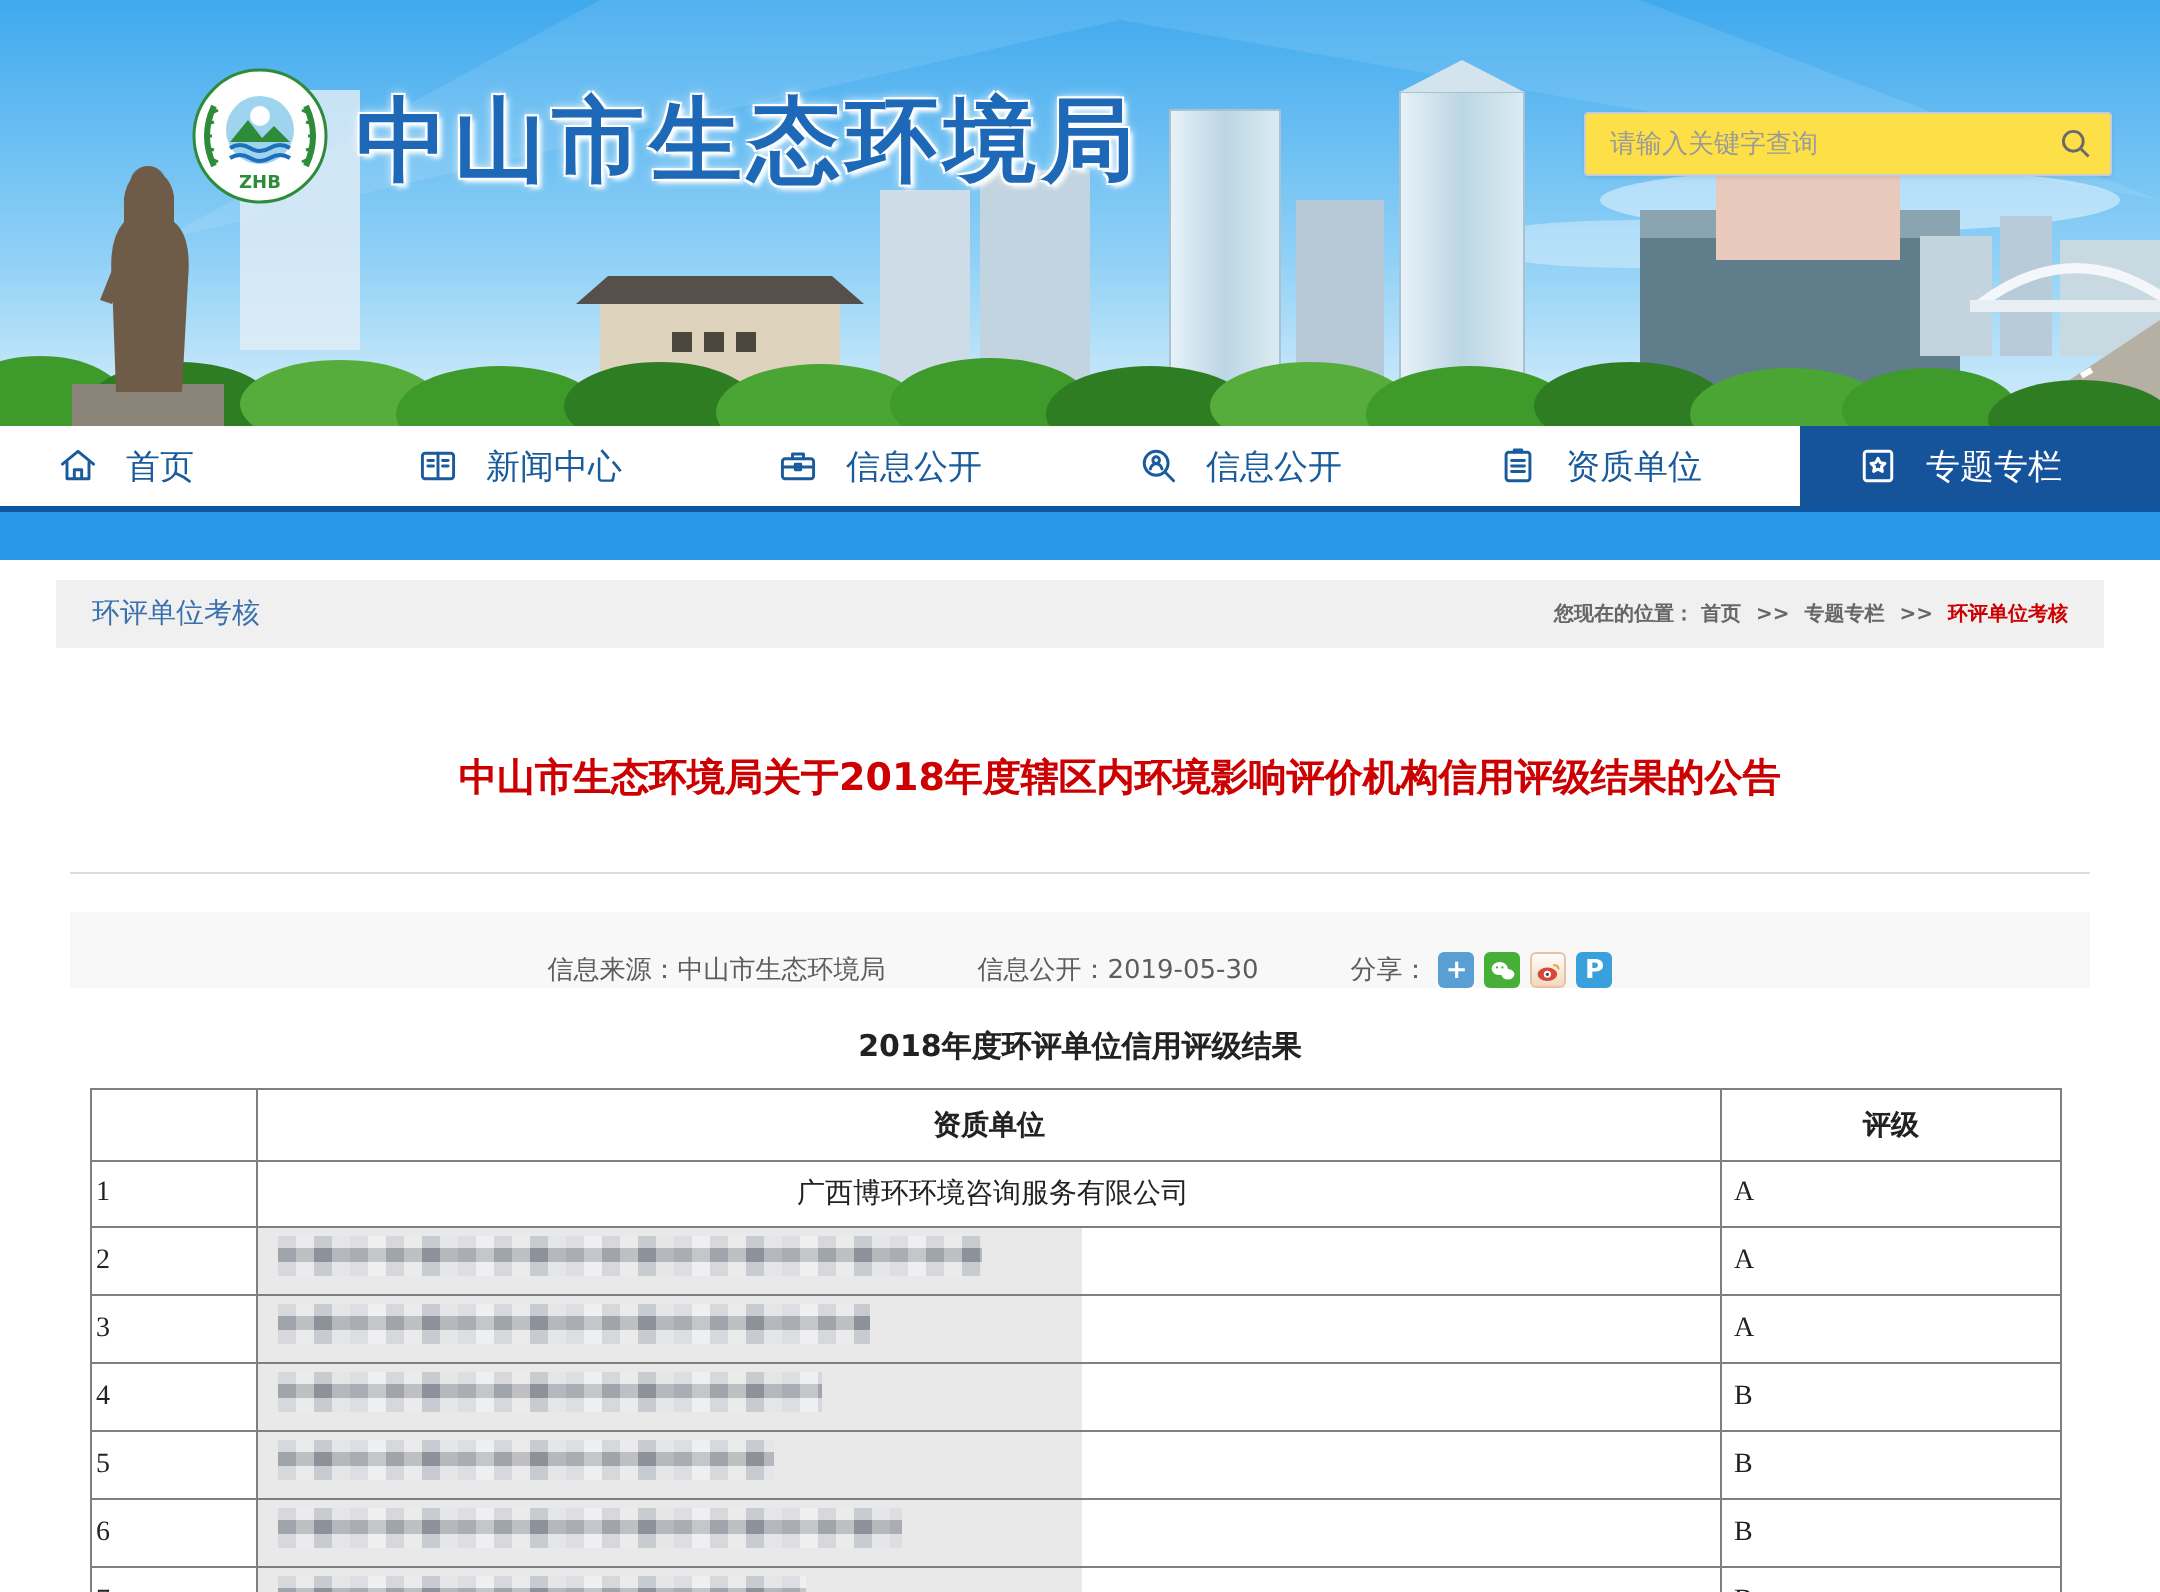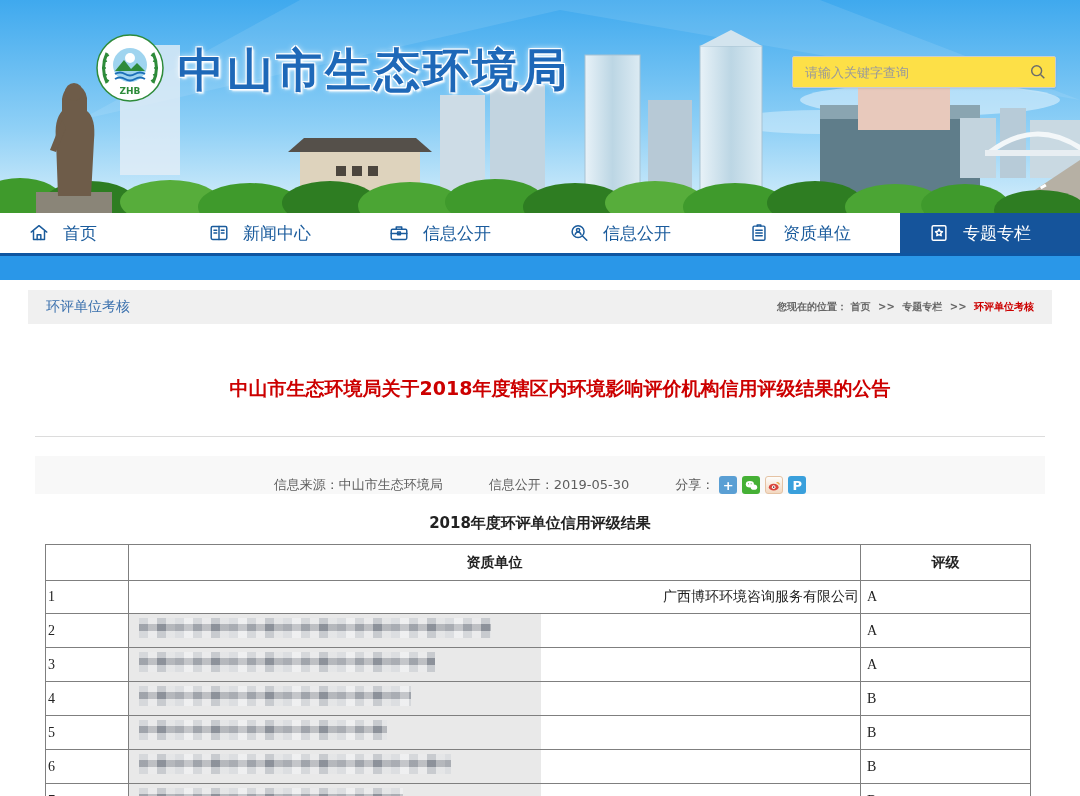--- a/index.html
+++ b/index.html
@@ -53,21 +53,21 @@
   
   .table-caption{margin-top:20px;text-align:center;font-size:15px;font-weight:bold;color:#222;
       font-family:"DejaVu Sans","Liberation Sans",sans-serif;}
   table.rating{margin:11px 0 0 45px;border-collapse:collapse;width:985px;table-layout:fixed;
       font-family:"Liberation Serif","DejaVu Serif",serif;font-size:14px;color:#222;}
   table.rating col.c1{width:83px;} table.rating col.c2{width:732px;} table.rating col.c3{width:170px;}
   table.rating th,table.rating td{border:1px solid #7f7f7f;height:33px;box-sizing:border-box;
       overflow:hidden;white-space:nowrap;}
   table.rating th{font-weight:bold;text-align:center;height:36px;}
   td.no{padding-left:2px;text-align:left;}
-  td.company{padding-left:5px;text-align:right;}
+  td.company{padding-left:5px;text-align:center;}
   td.company.redacted{padding:0;}
   td.rating-cell{padding-left:6px;text-align:left;}
 
   .mosaic-wrap{width:412px;height:33px;background:#e9e9e9;position:relative;}
   .mosaic{position:absolute;left:10px;top:4px;height:20px;
       background:
         repeating-linear-gradient(0deg, rgba(255,255,255,.45) 0 7px, rgba(90,95,105,.22) 7px 14px),
         repeating-linear-gradient(90deg,#b4b8be 0 9px,#dadbdd 9px 18px,#9ba0a8 18px 27px,#cfd1d4 27px 36px,#c0c3c8 36px 45px,#e2e3e5 45px 54px);}
 </style>
 </head>

